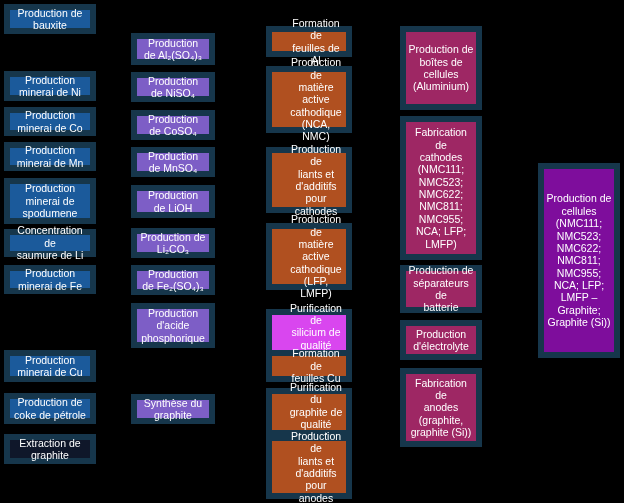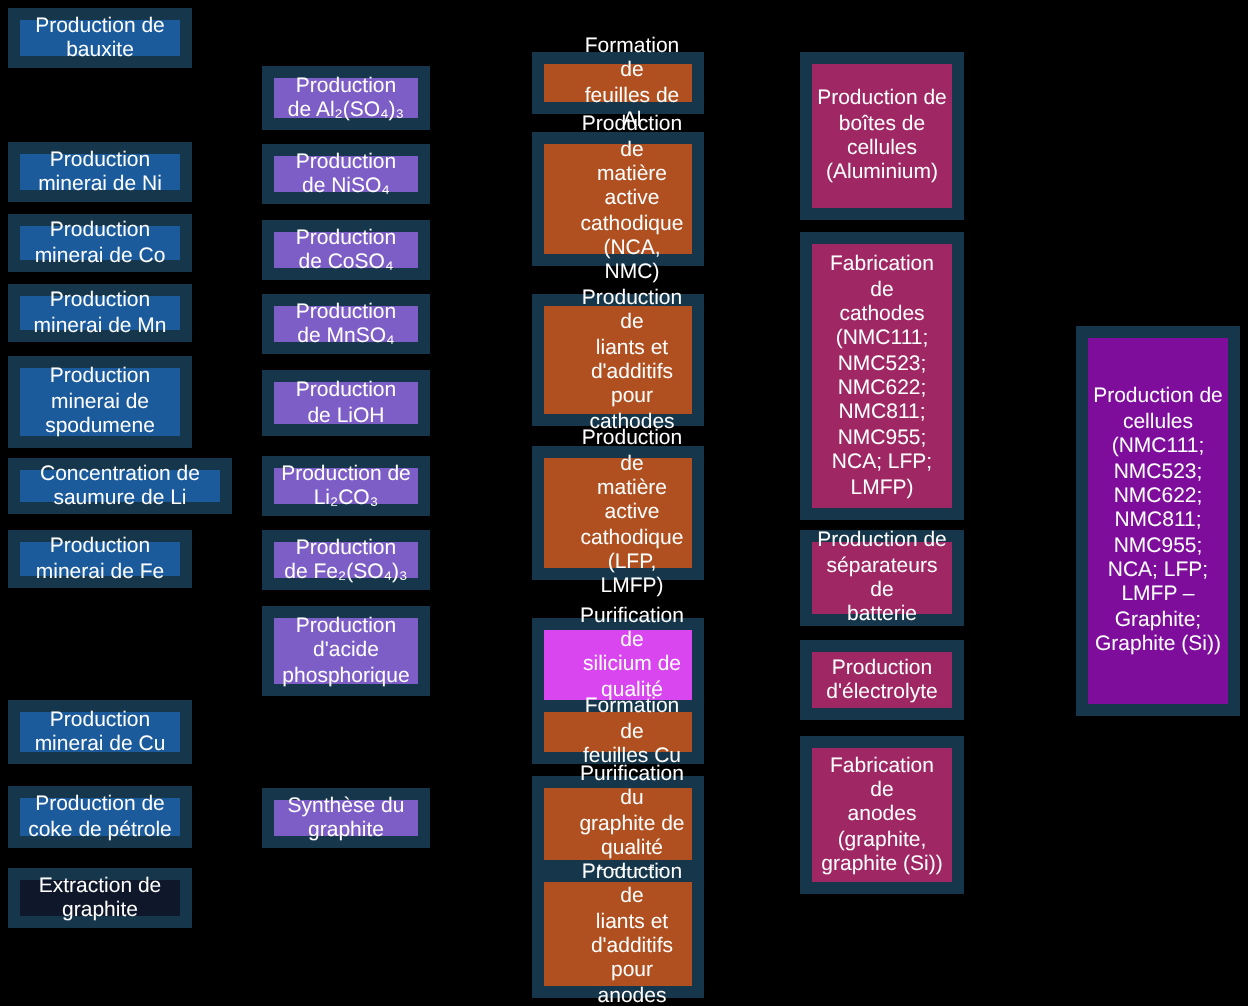--- a/index.html
+++ b/index.html
@@ -30,21 +30,21 @@
 bauxite</div>
   <div class="box c0" style="left: 4px; top: 71px; width: 92px; height: 30px; background: rgb(27, 90, 155); border-color: rgb(22, 54, 75); color: rgb(255, 255, 255);">Production
 minerai de Ni</div>
   <div class="box c0" style="left: 4px; top: 107px; width: 92px; height: 29px; background: rgb(27, 90, 155); border-color: rgb(22, 54, 75); color: rgb(255, 255, 255);">Production
 minerai de Co</div>
   <div class="box c0" style="left: 4px; top: 142px; width: 92px; height: 29px; background: rgb(27, 90, 155); border-color: rgb(22, 54, 75); color: rgb(255, 255, 255);">Production
 minerai de Mn</div>
   <div class="box c0" style="left: 4px; top: 178px; width: 92px; height: 46px; background: rgb(27, 90, 155); border-color: rgb(22, 54, 75); color: rgb(255, 255, 255);">Production
 minerai de
 spodumene</div>
-  <div class="box c0" style="left: 4px; top: 229px; width: 112px; height: 28px; background: rgb(27, 90, 155); border-color: rgb(22, 54, 75); color: rgb(255, 255, 255);">Concentration de
+  <div class="box c0" style="left: 4px; top: 229px; width: 92px; height: 28px; background: rgb(27, 90, 155); border-color: rgb(22, 54, 75); color: rgb(255, 255, 255);">Concentration de
 saumure de Li</div>
   <div class="box c0" style="left: 4px; top: 265px; width: 92px; height: 29px; background: rgb(27, 90, 155); border-color: rgb(22, 54, 75); color: rgb(255, 255, 255);">Production
 minerai de Fe</div>
   <div class="box c0" style="left: 4px; top: 350px; width: 92px; height: 32px; background: rgb(27, 90, 155); border-color: rgb(22, 54, 75); color: rgb(255, 255, 255);">Production
 minerai de Cu</div>
   <div class="box c0" style="left: 4px; top: 393px; width: 92px; height: 31px; background: rgb(27, 90, 155); border-color: rgb(22, 54, 75); color: rgb(255, 255, 255);">Production de
 coke de pétrole</div>
   <div class="box c0" style="left: 4px; top: 434px; width: 92px; height: 30px; background: #0f172a; border-color: rgb(22, 54, 75); color: rgb(255, 255, 255);">Extraction de
 graphite</div>
 

